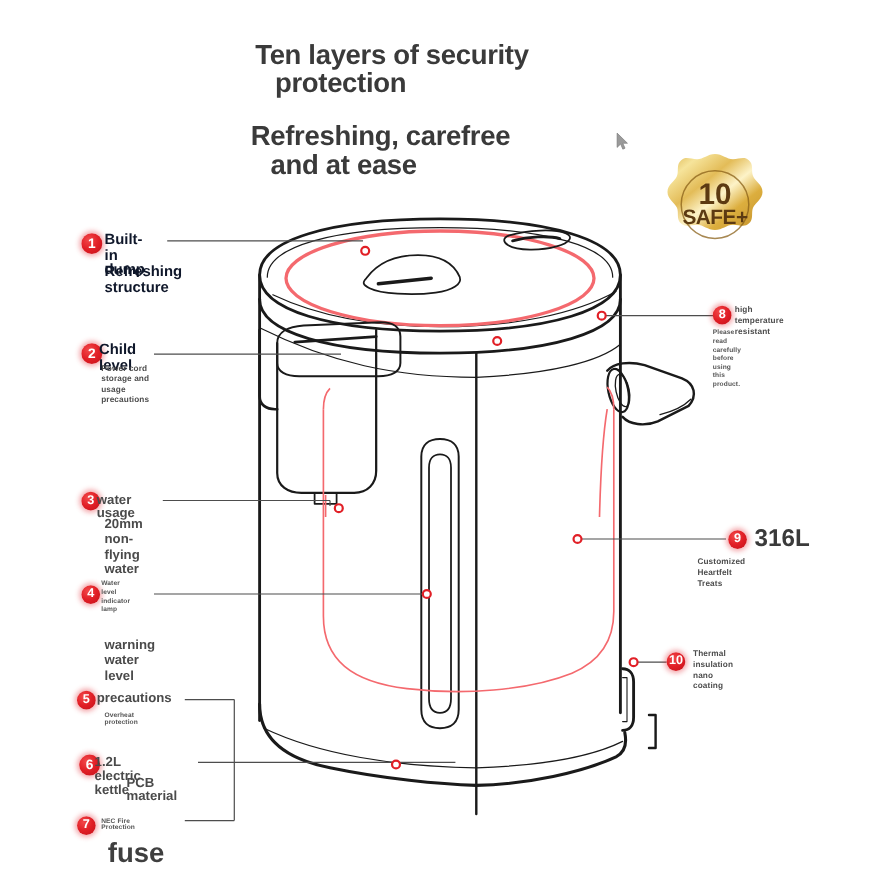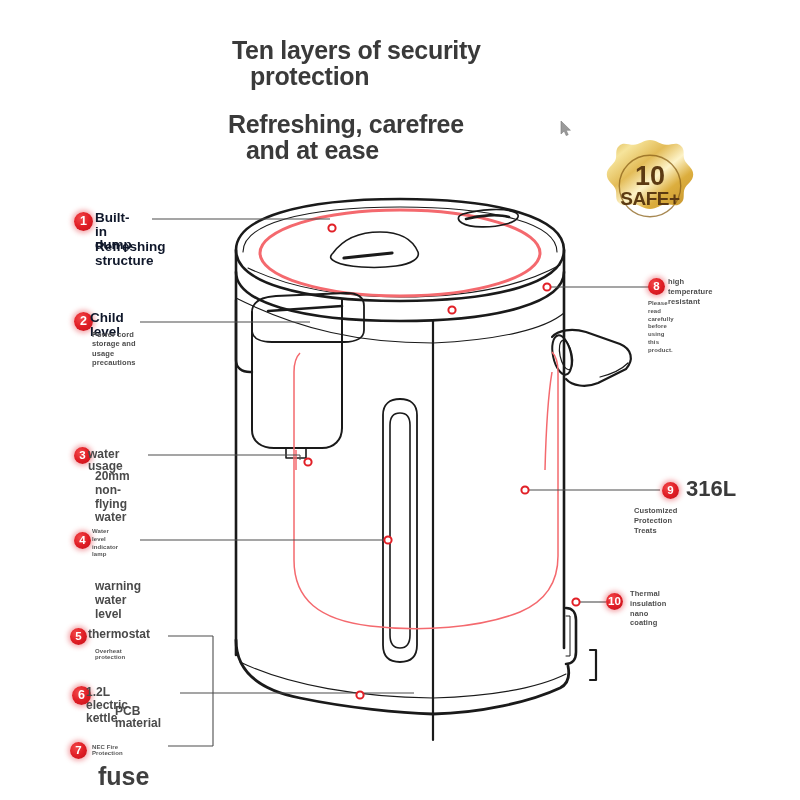--- a/index.html
+++ b/index.html
@@ -281,21 +281,21 @@
   <div class="callout">
     <div class="num n-md" style="left:74px; top:532px;">4</div>
     <div class="lbl t-tiny" style="left:92px; top:528px; line-height:1.3;">Water level indicator
 lamp</div>
     <div class="lbl t-mid" style="left:95px; top:580px; line-height:1.15;">warning water
 level</div>
   </div>
 
   <div class="callout">
     <div class="num n-md" style="left:70px; top:628px;">5</div>
-    <div class="lbl t-mid" style="left:88px; top:628px;">thermostat</div>
+    <div class="lbl t-mid" style="left:88px; top:628px;">precautions</div>
     <div class="lbl t-tiny" style="left:95px; top:648px;">Overheat protection</div>
   </div>
 
   <div class="callout">
     <div class="num n-lg" style="left:72px; top:686px;">6</div>
     <div class="lbl t-mid" style="left:86px; top:686px; line-height:1.1;">1.2L electric
 kettle</div>
     <div class="lbl t-mid" style="left:95px; top:705px;padding-left:20px;">PCB material</div>
   </div>
 
@@ -310,21 +310,21 @@
     <div class="num n-md" style="left:648px; top:278px;">8</div>
     <div class="lbl t-small" style="left:668px; top:277px; line-height:1.3;">high temperature
 resistant</div>
     <div class="lbl t-tiny" style="left:648px; top:300px; line-height:1.3;">Please read carefully before
 using this product.</div>
   </div>
 
   <div class="callout">
     <div class="num n-md" style="left:662px; top:482px;">9</div>
     <div class="lbl t-9" style="left:686px; top:478px;">316L</div>
-    <div class="lbl t-small" style="left:634px; top:506px; line-height:1.3;">Customized Protection
+    <div class="lbl t-small" style="left:634px; top:506px; line-height:1.3;">Customized Heartfelt
 Treats</div>
   </div>
 
   <div class="callout">
     <div class="num n-md" style="left:606px; top:593px;">10</div>
     <div class="lbl t-small" style="left:630px; top:589px; line-height:1.3;">Thermal insulation
 nano coating</div>
   </div>
 
 </div>

